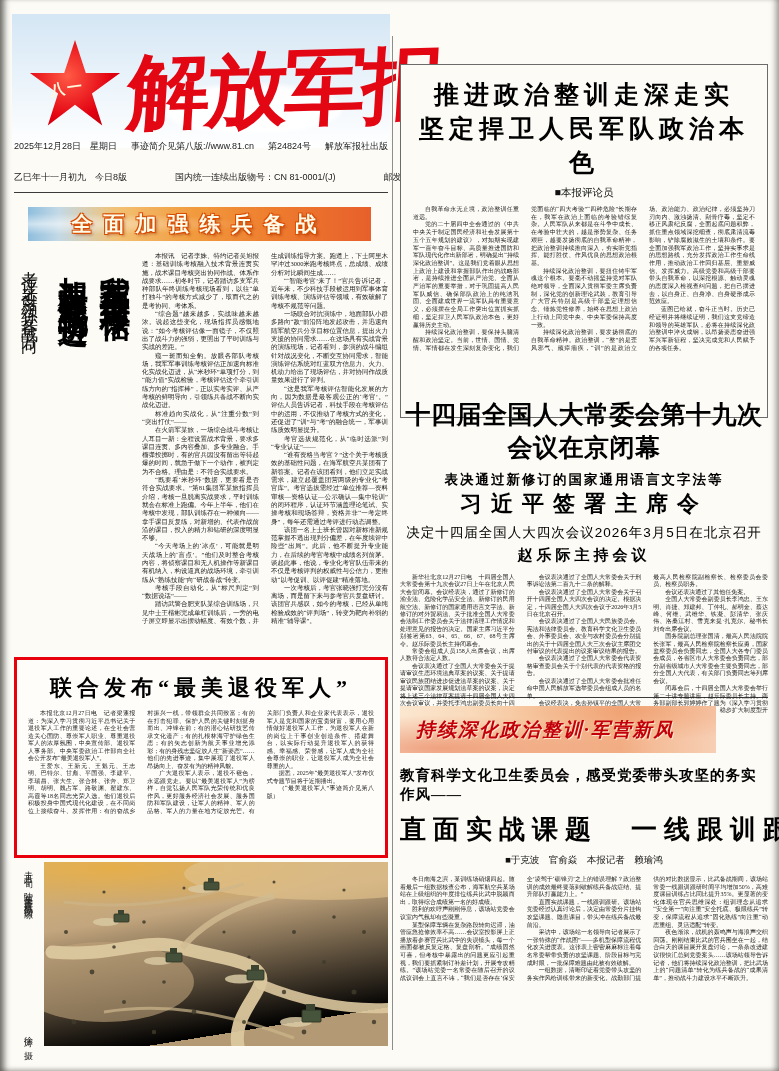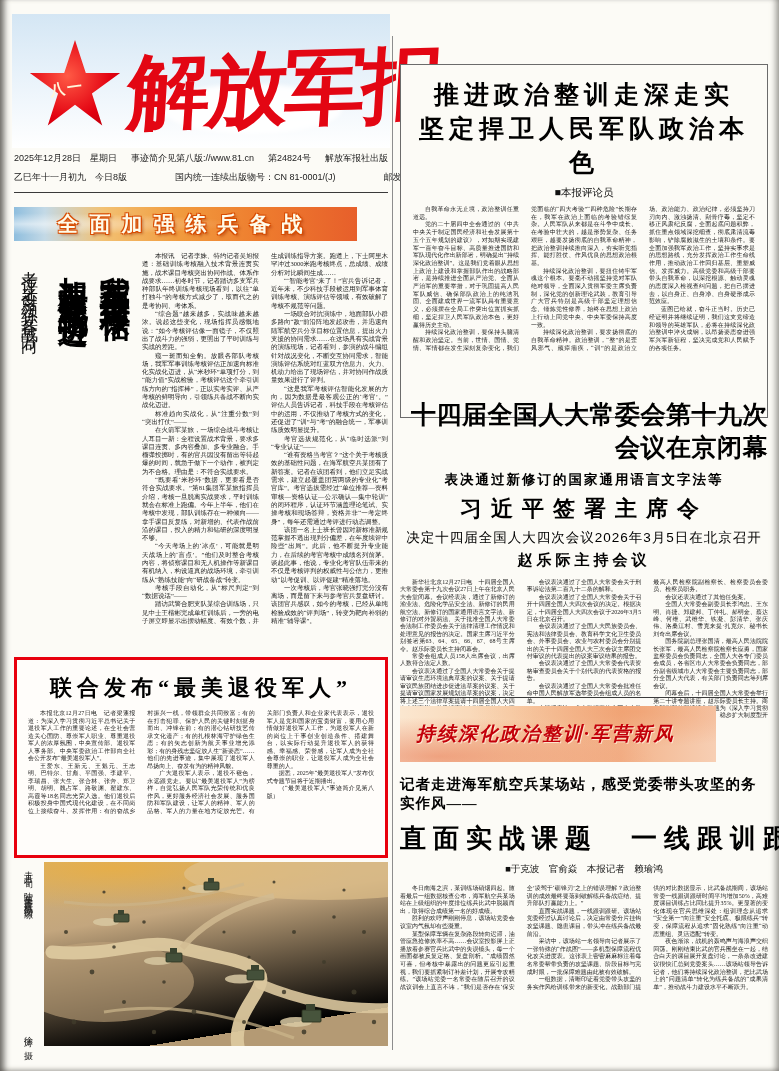--- a/index.html
+++ b/index.html
@@ -16,28 +16,28 @@
   .star-label{position:absolute;left:38px;top:64px;width:50px;color:#fff8dc;font-weight:bold;
               font-size:15px;letter-spacing:2px;transform:rotate(-8deg);font-family:"Liberation Serif",serif;}
   .paper-title{position:absolute;left:116px;top:26px;width:266px;height:104px;
                color:#e30613;font-size:82px;font-weight:bold;line-height:100px;letter-spacing:-4px;
                font-family:"Liberation Serif",serif;transform:skewX(-5deg) rotate(-1.5deg);white-space:nowrap;}
   .info-rows{position:absolute;left:14px;width:374px;color:#222;font-size:9px;font-family:"Liberation Sans",sans-serif;}
   .info-row{display:flex;justify-content:space-between;align-items:baseline;}
   .info-row span{white-space:nowrap;}
   .rule-left{position:absolute;left:14px;top:192px;width:374px;border-top:1.5px solid #3a3a3a;}
   
-  .banner1{position:absolute;left:14px;top:207px;width:343px;height:34px;display:flex;align-items:center;justify-content:center;
+  .banner1{position:absolute;left:28px;top:207px;width:343px;height:34px;display:flex;align-items:center;justify-content:center;
            background:
              radial-gradient(ellipse at 4% 50%, rgba(255,255,255,.55) 0%, transparent 45%),
              linear-gradient(90deg,#8fbede 0%,#c3d9e6 9%,#f2c173 26%,#f19b3e 48%,#ee7c2e 72%,#e75f2b 100%);
            }
   .banner1-text{color:#fffbe9;font-weight:bold;font-size:21px;letter-spacing:11px;font-family:"Liberation Sans",sans-serif;
                 text-shadow:1px 1px 0 #d94c00,-1px -1px 0 #d94c00,1px -1px 0 #d94c00,-1px 1px 0 #d94c00,2px 2px 3px rgba(150,40,0,.6);}
-  .banner2{width:316px;height:56px;display:flex;align-items:center;padding-left:16px;box-sizing:border-box;
+  .banner2{width:316px;height:47px;display:flex;align-items:center;padding-left:16px;box-sizing:border-box;
            background:
              radial-gradient(ellipse at 12% 90%, rgba(222,70,25,.40) 0%, transparent 55%),
              radial-gradient(ellipse at 75% 10%, rgba(235,130,70,.35) 0%, transparent 50%),
              linear-gradient(90deg,#fbe7d0 0%,#f8d2ae 35%,#f3b38a 70%,#f7cfb4 100%);}
   .banner2-text{color:#c3000a;font-weight:bold;font-size:19px;font-style:italic;letter-spacing:2px;
                 font-family:"Liberation Serif",serif;text-shadow:1px 1px 0 rgba(255,240,220,.8);}
   
   .art-body{column-gap:12px;text-align:justify;color:#1b1b1b;overflow:hidden;font-family:"Liberation Serif",serif;}
   .art-body p{margin:0;text-indent:2em;}
   .cols2{column-count:2;}
@@ -64,23 +64,23 @@
   
   .v-divider{position:absolute;left:392px;top:36px;width:1px;height:1014px;background:#8d8d8d;}
   .commentary{position:absolute;left:400px;top:36px;width:368px;height:354px;box-sizing:border-box;
               border:1px solid #6b6b6b;padding:12px 12px 8px;background:#fcfbf6;margin-top:28px;}
   .commentary .hl{text-align:center;font-size:25px;line-height:34px;font-weight:bold;letter-spacing:5px;color:#000;
                   font-family:"Liberation Sans",sans-serif;}
   .byline{text-align:center;font-size:10.5px;color:#111;font-family:"Liberation Serif",serif;}
   .commentary .byline{margin:7px 0 6px;}
   .commentary-body{height:242px;font-size:6px;line-height:7.7px;}
   .npc{position:absolute;left:400px;top:398px;width:368px;height:300px;border-bottom:1.5px solid #3a3a3a;box-sizing:border-box;}
-  .npc .h1{text-align:right;font-size:25px;font-weight:bold;letter-spacing:0.5px;color:#000;font-family:"Liberation Serif",serif;}
+  .npc .h1{text-align:center;font-size:25px;font-weight:bold;letter-spacing:0.5px;color:#000;font-family:"Liberation Serif",serif;}
   .npc .deck1{text-align:center;font-size:13.5px;font-weight:bold;margin-top:7px;letter-spacing:2px;font-family:"Liberation Sans",sans-serif;}
-  .npc .deck2{text-align:center;font-size:22px;font-weight:bold;margin-top:5px;letter-spacing:9px;font-family:"Liberation Sans",sans-serif;}
+  .npc .deck2{text-align:center;font-size:22px;font-weight:bold;letter-spacing:9px;font-family:"Liberation Sans",sans-serif;}
   .npc .deck3{text-align:center;font-size:13.5px;margin-top:5px;letter-spacing:1px;font-family:"Liberation Sans",sans-serif;}
   .npc .deck4{text-align:center;font-size:15px;font-weight:bold;margin-top:4px;letter-spacing:4px;font-family:Liberation Sans, sans-serif;}
   .npc-body{margin-top:9px;height:162px;font-size:6px;line-height:7.4px;}
   .frontline{position:absolute;left:400px;top:706px;width:368px;}
   .frontline .kicker{font-size:14.5px;font-weight:bold;margin-top:13px;letter-spacing:1px;color:#000;font-family:"Liberation Serif",serif;}
   .frontline .headline{text-align:center;font-size:26px;font-weight:bold;letter-spacing:7px;margin-top:8px;color:#000;
                        font-family:"Liberation Sans",sans-serif;white-space:nowrap;}
   .frontline .byline{margin-top:7px;font-size:9.5px;}
   .frontline-body{margin-top:9px;height:206px;font-size:6px;line-height:7.6px;}
 </style>
@@ -88,21 +88,21 @@
 <body>
 
 <div class="page">
 
   <div class="masthead">
     <div class="cloud" style="left:150px;top:70px;width:180px;height:50px;"></div>
     <div class="star"></div>
     <div class="star-label">八一</div>
     <div class="paper-title">解放军报</div>
   </div>
-  <div class="info-rows info-row" style="top:152px;">
+  <div class="info-rows info-row" style="top:140px;">
     <span>2025年12月28日　星期日</span>
     <span>事迹简介见第八版://www.81.cn</span>
     <span>第24824号</span>
     <span>解放军报社出版</span>
   </div>
   <div class="info-rows info-row" style="top:171px;gap:48px;">
     <span>乙巳年十一月初九　今日8版</span>
     <span>国内统一连续出版物号：CN 81-0001/(J)</span>
     <span>邮发代号1-26</span>
   </div>
@@ -257,21 +257,21 @@
         <p>全国人大常委会副委员长李鸿忠、王东明、肖捷、郑建邦、丁仲礼、郝明金、蔡达峰、何维、武维华、铁凝、彭清华、张庆伟、洛桑江村、雪克来提·扎克尔、秘书长刘奇出席会议。</p>
         <p>国务院副总理张国清，最高人民法院院长张军，最高人民检察院检察长应勇，国家监察委员会负责同志，全国人大各专门委员会成员，各省区市人大常委会负责同志，部分副省级城市人大常委会主要负责同志，部分全国人大代表，有关部门负责同志等列席会议。</p>
         <p>闭幕会后，十四届全国人大常委会举行第二十讲专题讲座，赵乐际委员长主持。商务部副部长郭婷婷作了题为《深入学习贯彻习近平总书记重要论述　稳步扩大制度型开放》的讲座。</p>
       </div>
   </div>
 
   <div class="frontline">
     <div class="banner2">
       <span class="banner2-text">持续深化政治整训·军营新风</span>
     </div>
-    <div class="kicker">记者走进海军航空兵某场站，感受党委带头攻坚的务实作风——</div>
+    <div class="kicker">教育科学文化卫生委员会，感受党委带头攻坚的务实作风——</div>
     <div class="headline">直面实战课题　一线跟训跟研</div>
     <div class="byline">■于克波　官俞焱　本报记者　赖瑜鸿</div>
     <div class="frontline-body art-body cols3">
         <p>冬日南海之滨，某训练场硝烟四起。随着最后一组数据核查公布，海军航空兵某场站在上级组织的年度排位练兵比武中脱颖而出，取得综合成绩第一名的好成绩。</p>
         <p>胜利的欢呼声刚刚停息，该场站党委会议室内气氛却有些凝重。</p>
         <p>某型保障车辆在复杂路段转向迟滞，油管应急抢修效率不高……会议室投影屏上正播放着参赛官兵比武中的失误镜头，每一个画面都被反复定格、复盘剖析。“成绩固然可喜，但考核中暴露出的问题更应引起重视，我们要抓紧制订补差计划，开展专攻精练。”该场站党委一名常委在随后召开的议战议训会上直言不讳，“我们是否存在‘保安全’凌驾于‘砺锋刃’之上的错误理解？政治整训的成效最终要落到破解练兵备战症结、提升部队打赢能力上。”</p>
         <p>直面实战课题，一线跟训跟研。该场站党委经过认真讨论后，决定由常委分片挂钩攻坚课题、隐患课目，带头冲在练兵备战最前沿。</p>
         <p>采访中，该场站一名领导向记者展示了一张特殊的“作战图”——多机型保障流程优化攻关进度表。这张表上密密麻麻标注着每名常委帮带负责的攻坚课题、阶段目标与完成时限，一批保障难题由此被有效破解。</p>
         <p>一组数据，清晰印证着党委带头攻坚的务实作风给训练带来的新变化。战勤部门提供的对比数据显示，比武备战期间，该场站常委一线跟训跟研时间平均增加50%，高难度课目训练占比同比提升35%。更显著的变化体现在官兵思维深处：组训理念从追求“安全第一”向注重“安全托底、极限练兵”转变，保障流程从追求“固化熟练”向注重“动态重组、灵活适配”转变。</p>
         <p>夜色渐浓，战机的轰鸣声与海浪声交织回荡。刚刚结束比武的官兵围坐在一起，结合白天的课目展开复盘讨论，一条条改进建议很快汇总到党委案头……该场站领导告诉记者，他们将持续深化政治整训，把比武场上的“问题清单”转化为练兵备战的“成果清单”，推动战斗力建设水平不断跃升。</p>

